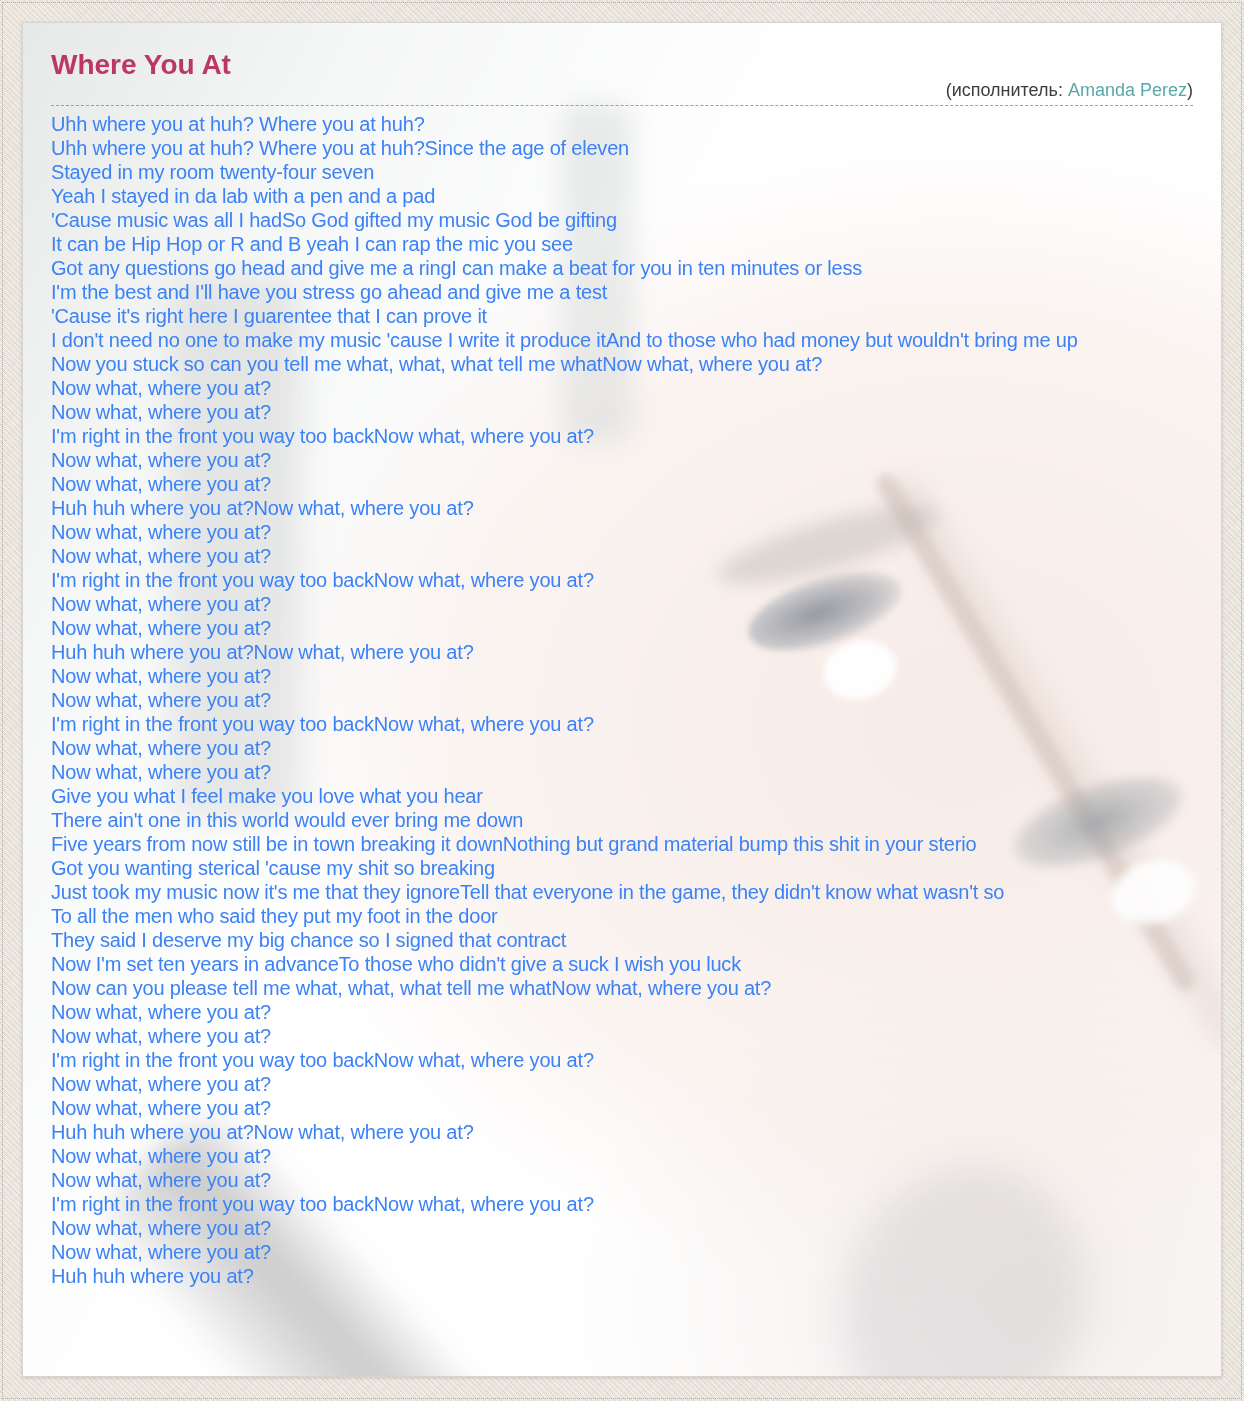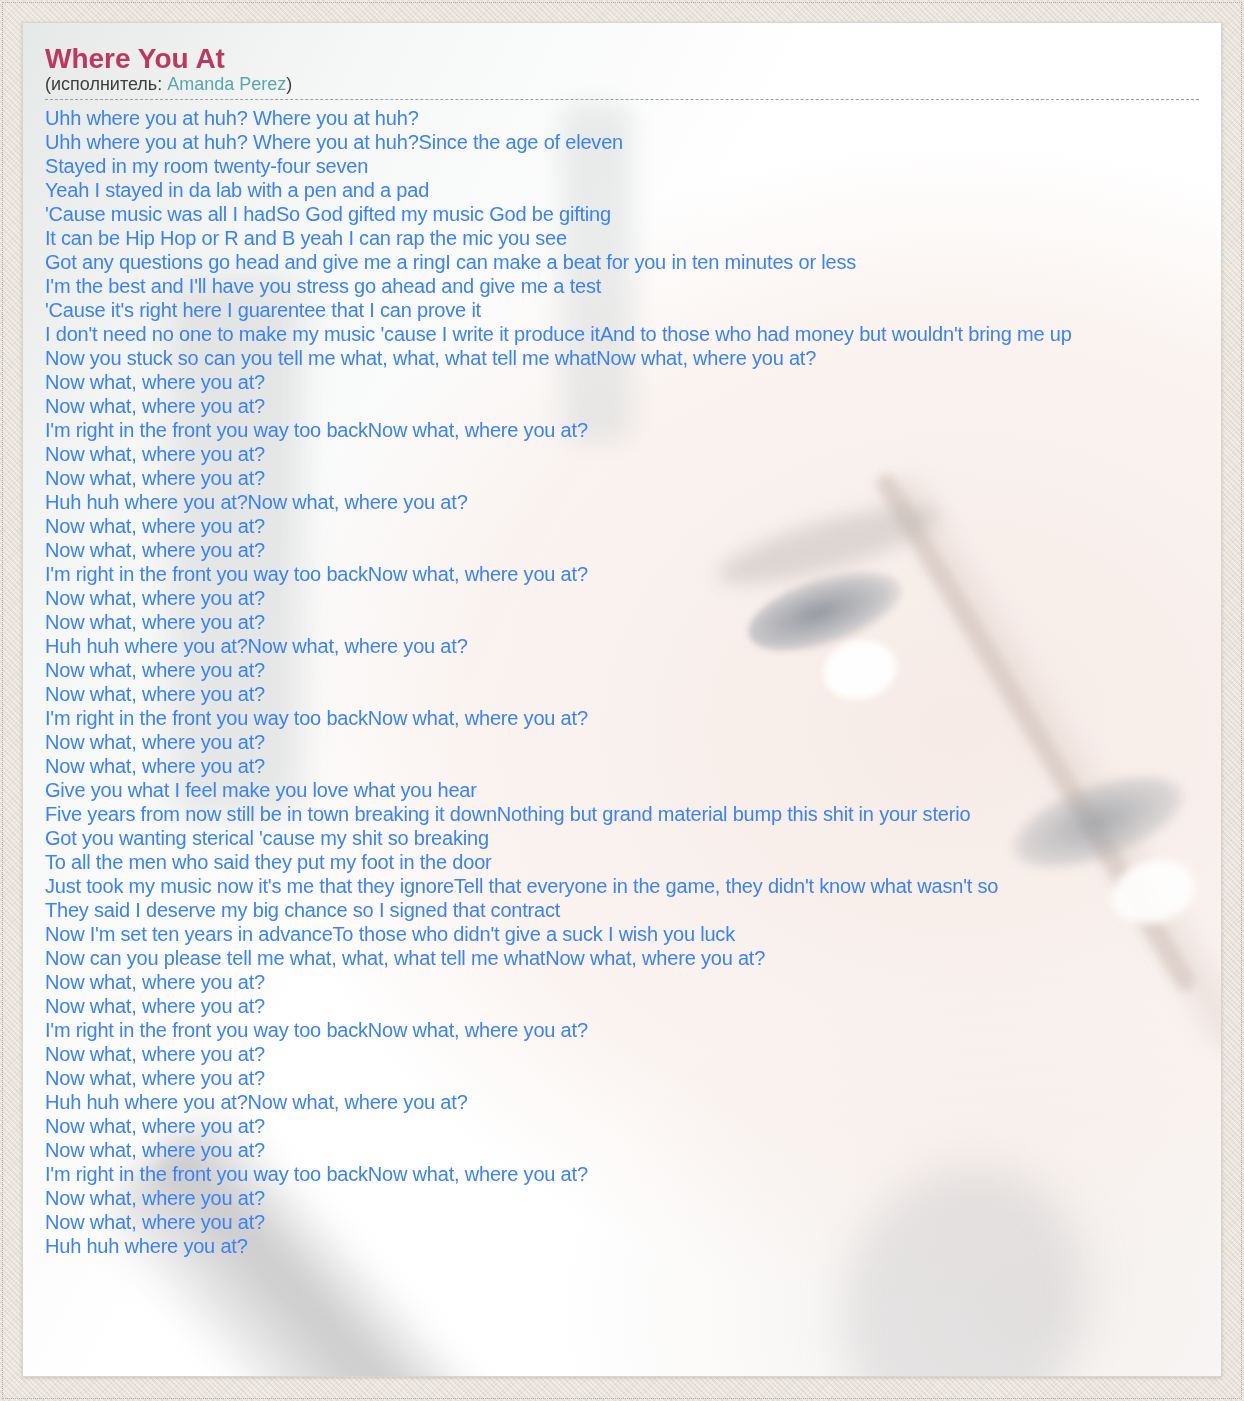--- a/index.html
+++ b/index.html
@@ -99,37 +99,38 @@
     filter: blur(14px); border-radius: 60px;
   }
   .ph-cheek-shadow {
     left: 820px; top: 1140px; width: 240px; height: 280px;
     transform: rotate(20deg);
     background: rgba(185,185,188,0.3); filter: blur(20px);
   }
   
   .content {
     position: relative;
-    padding: 22px;
+    padding: 28px;
     z-index: 2;
   }
   h1.title {
     margin: 0;
     font-size: 28px;
     line-height: 28px;
     font-weight: 700;
     color: #bd3860;
     letter-spacing: 0;
   }
   .subtitle {
     font-size: 18px;
     line-height: 22px;
     color: #3e3e3e;
     padding-bottom: 4px;
     border-bottom: 1px dashed #98a1a5;
+    text-align: right;
   }
   .subtitle a.artist {
     color: #58a7ab;
     text-decoration: none;
     cursor: pointer;
   }
   .lyrics {
     padding-top: 6px;
     font-size: 20px;
     line-height: 24px;
@@ -188,24 +189,25 @@
         <div class="lyric-line">I'm right in the front you way too backNow what, where you at?</div>
         <div class="lyric-line">Now what, where you at?</div>
         <div class="lyric-line">Now what, where you at?</div>
         <div class="lyric-line">Huh huh where you at?Now what, where you at?</div>
         <div class="lyric-line">Now what, where you at?</div>
         <div class="lyric-line">Now what, where you at?</div>
         <div class="lyric-line">I'm right in the front you way too backNow what, where you at?</div>
         <div class="lyric-line">Now what, where you at?</div>
         <div class="lyric-line">Now what, where you at?</div>
         <div class="lyric-line">Give you what I feel make you love what you hear</div>
+        <div class="lyric-line">There ain't one in this world would ever bring me down</div>
         <div class="lyric-line">Five years from now still be in town breaking it downNothing but grand material bump this shit in your sterio</div>
         <div class="lyric-line">Got you wanting sterical 'cause my shit so breaking</div>
+        <div class="lyric-line">Just took my music now it's me that they ignoreTell that everyone in the game, they didn't know what wasn't so</div>
         <div class="lyric-line">To all the men who said they put my foot in the door</div>
-        <div class="lyric-line">Just took my music now it's me that they ignoreTell that everyone in the game, they didn't know what wasn't so</div>
         <div class="lyric-line">They said I deserve my big chance so I signed that contract</div>
         <div class="lyric-line">Now I'm set ten years in advanceTo those who didn't give a suck I wish you luck</div>
         <div class="lyric-line">Now can you please tell me what, what, what tell me whatNow what, where you at?</div>
         <div class="lyric-line">Now what, where you at?</div>
         <div class="lyric-line">Now what, where you at?</div>
         <div class="lyric-line">I'm right in the front you way too backNow what, where you at?</div>
         <div class="lyric-line">Now what, where you at?</div>
         <div class="lyric-line">Now what, where you at?</div>
         <div class="lyric-line">Huh huh where you at?Now what, where you at?</div>
         <div class="lyric-line">Now what, where you at?</div>

